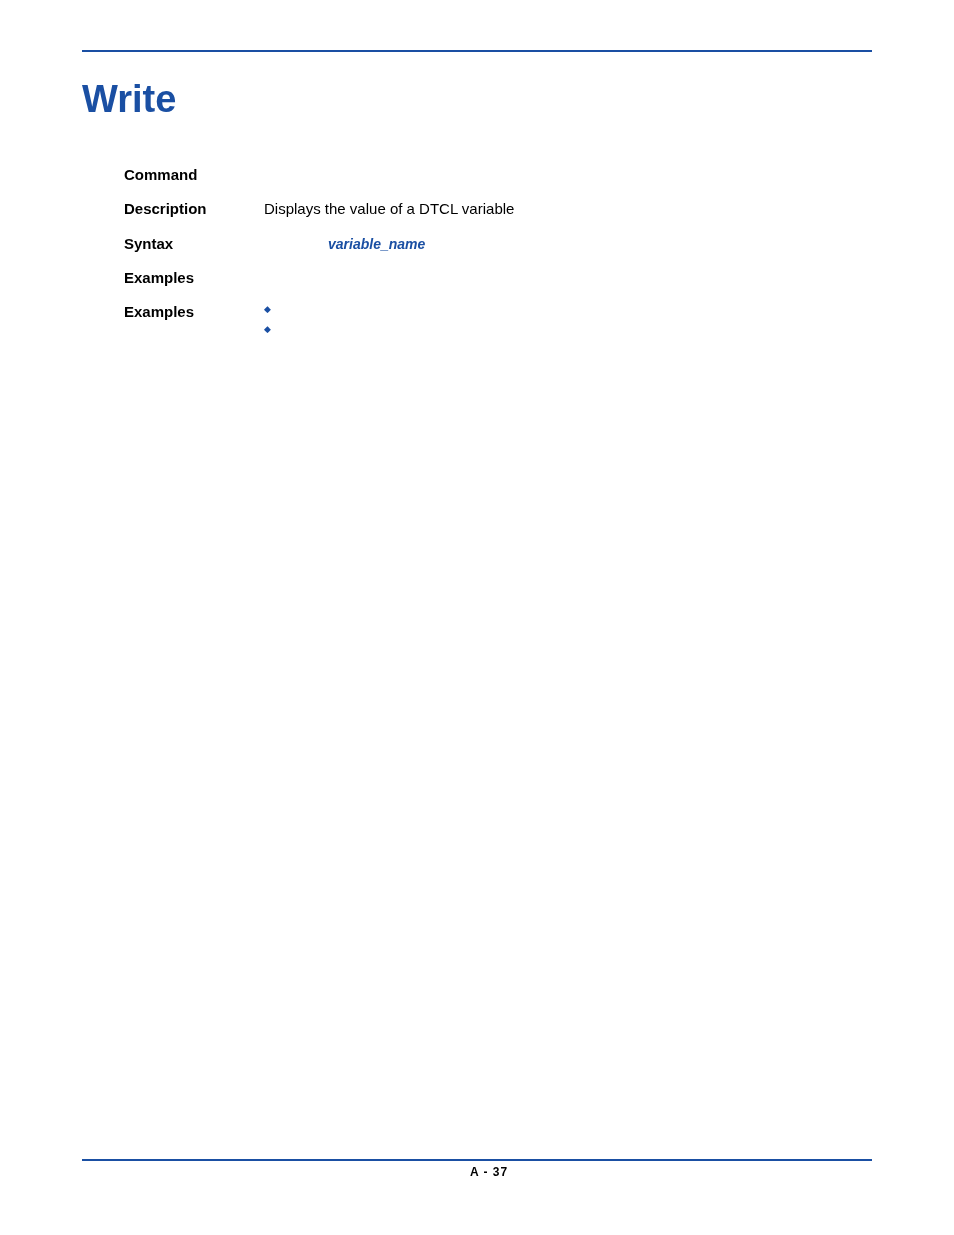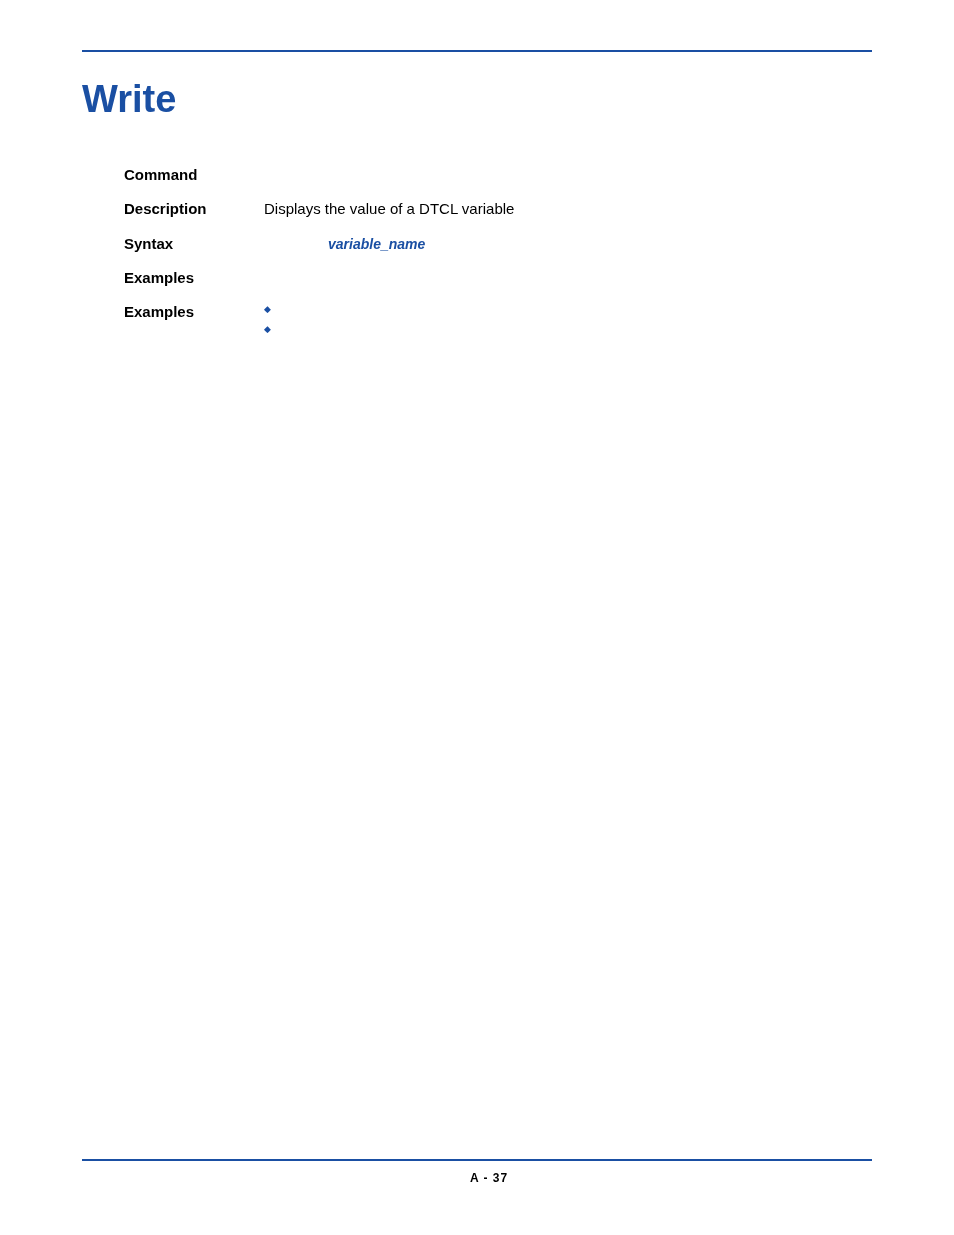--- a/index.html
+++ b/index.html
@@ -86,21 +86,21 @@
     position: absolute;
     left: 82px;
     right: 82px;
     bottom: 74px;
     border-top: 2px solid #1a4fa3;
   }
   .footer-text {
     position: absolute;
     left: 0;
     right: 0;
-    bottom: 50px;
+    bottom: 56px;
     text-align: center;
     font-size: 12px;
     font-weight: 700;
     letter-spacing: 1px;
     padding-left: 24px;
   }
 </style>
 </head>
 <body>
 

